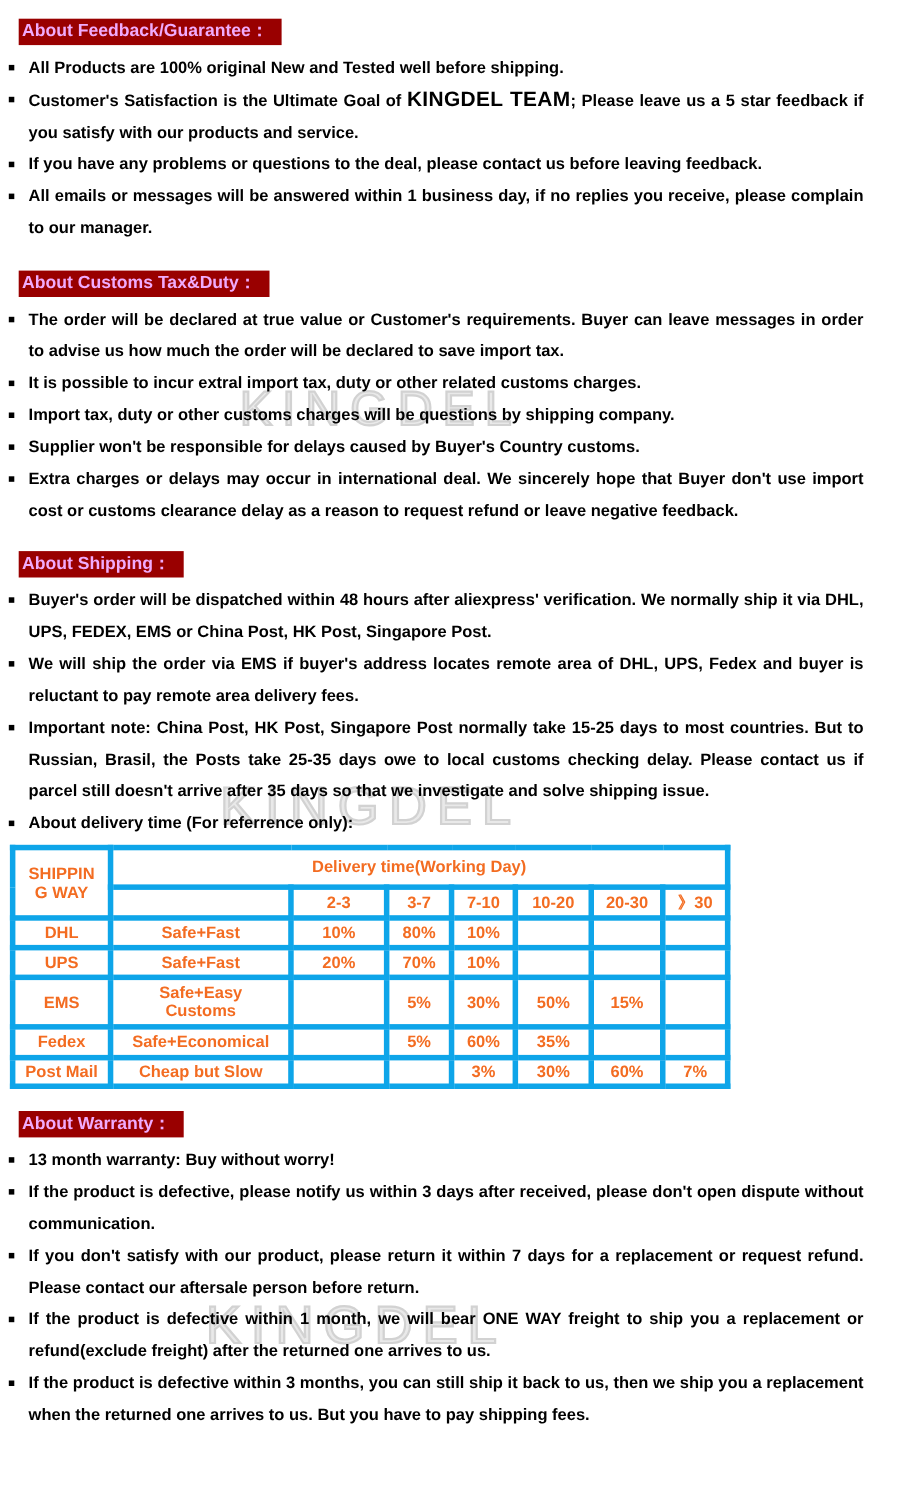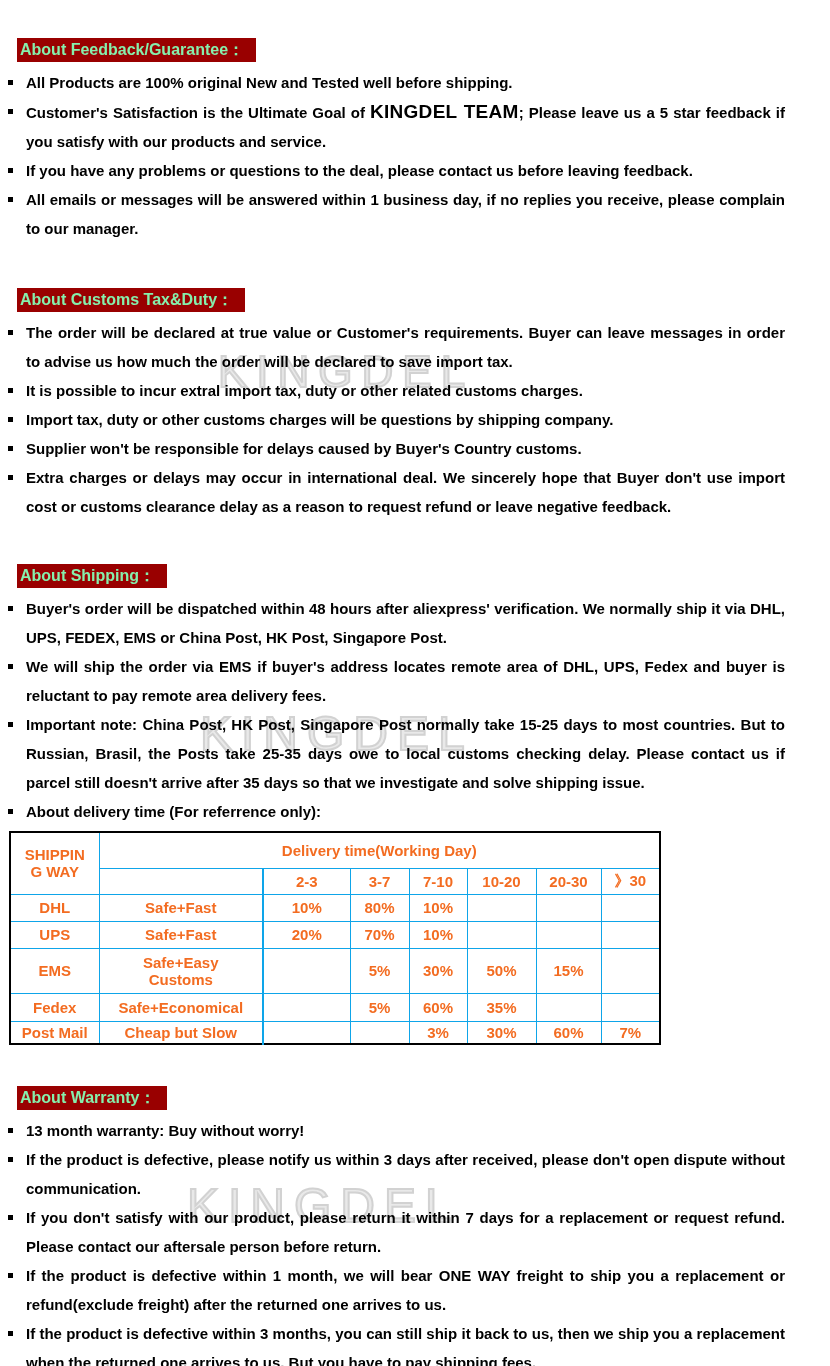--- a/index.html
+++ b/index.html
@@ -19,43 +19,43 @@
   .wm1 { left:218px; top:350px; font-size:44px; }
   .wm2 { left:200px; top:710px; }
   .wm3 { left:187px; top:1182px; }
 
   section { position:relative; z-index:1; }
   .sec2 { margin-top:24px; }
   .sec3 { margin-top:22px; }
   .sec4 { margin-top:20px; }
 
   .bar {
-    display:inline-block; background:#990000; color:#86efac;
+    display:inline-block; background:#990000; color:#f0abfc;
     font-weight:700; font-size:16px; line-height:21px;
-    padding:1px 12px 2px 3px; margin-left:17px;margin-top:21px;
+    padding:1px 12px 2px 3px; margin-left:17px;
   }
 
   ul.bullets { list-style:none; margin:6px 0 0 0; padding:0 45px 0 8px; }
   ul.bullets li {
     position:relative; padding-left:18px; font-size:15px; font-weight:700;
     line-height:29px; text-align:justify;
   }
   .sq {
     position:absolute; left:0; top:12px; width:5px; height:5px; background:#000;
   }
   .brand { font-weight:700; font-size:19px; letter-spacing:0.3px; }
 
   
   table.ship {
     border-collapse:collapse; table-layout:fixed; width:650px;
     margin:5px 0 0 9px; border:2px solid #000;
     color:#f36c21; font-weight:700; font-size:15px;
   }
   table.ship th, table.ship td {
-    border:1px solid #0ea5e9; text-align:center; vertical-align:middle;
+    border:5px solid #0ea5e9; text-align:center; vertical-align:middle;
     padding:2px 2px; overflow:hidden;
   }
   .pre { white-space:pre-line; }
   tr.r1 { height:36px; }
   tr.r2 { height:26px; }
   tr.rd { height:27px; }
   tr.re { height:45px; }
   tr.rf { height:28px; }
   tr.rp { height:21px; }
   .tb td, .tb th { border-bottom-width:2px; }

